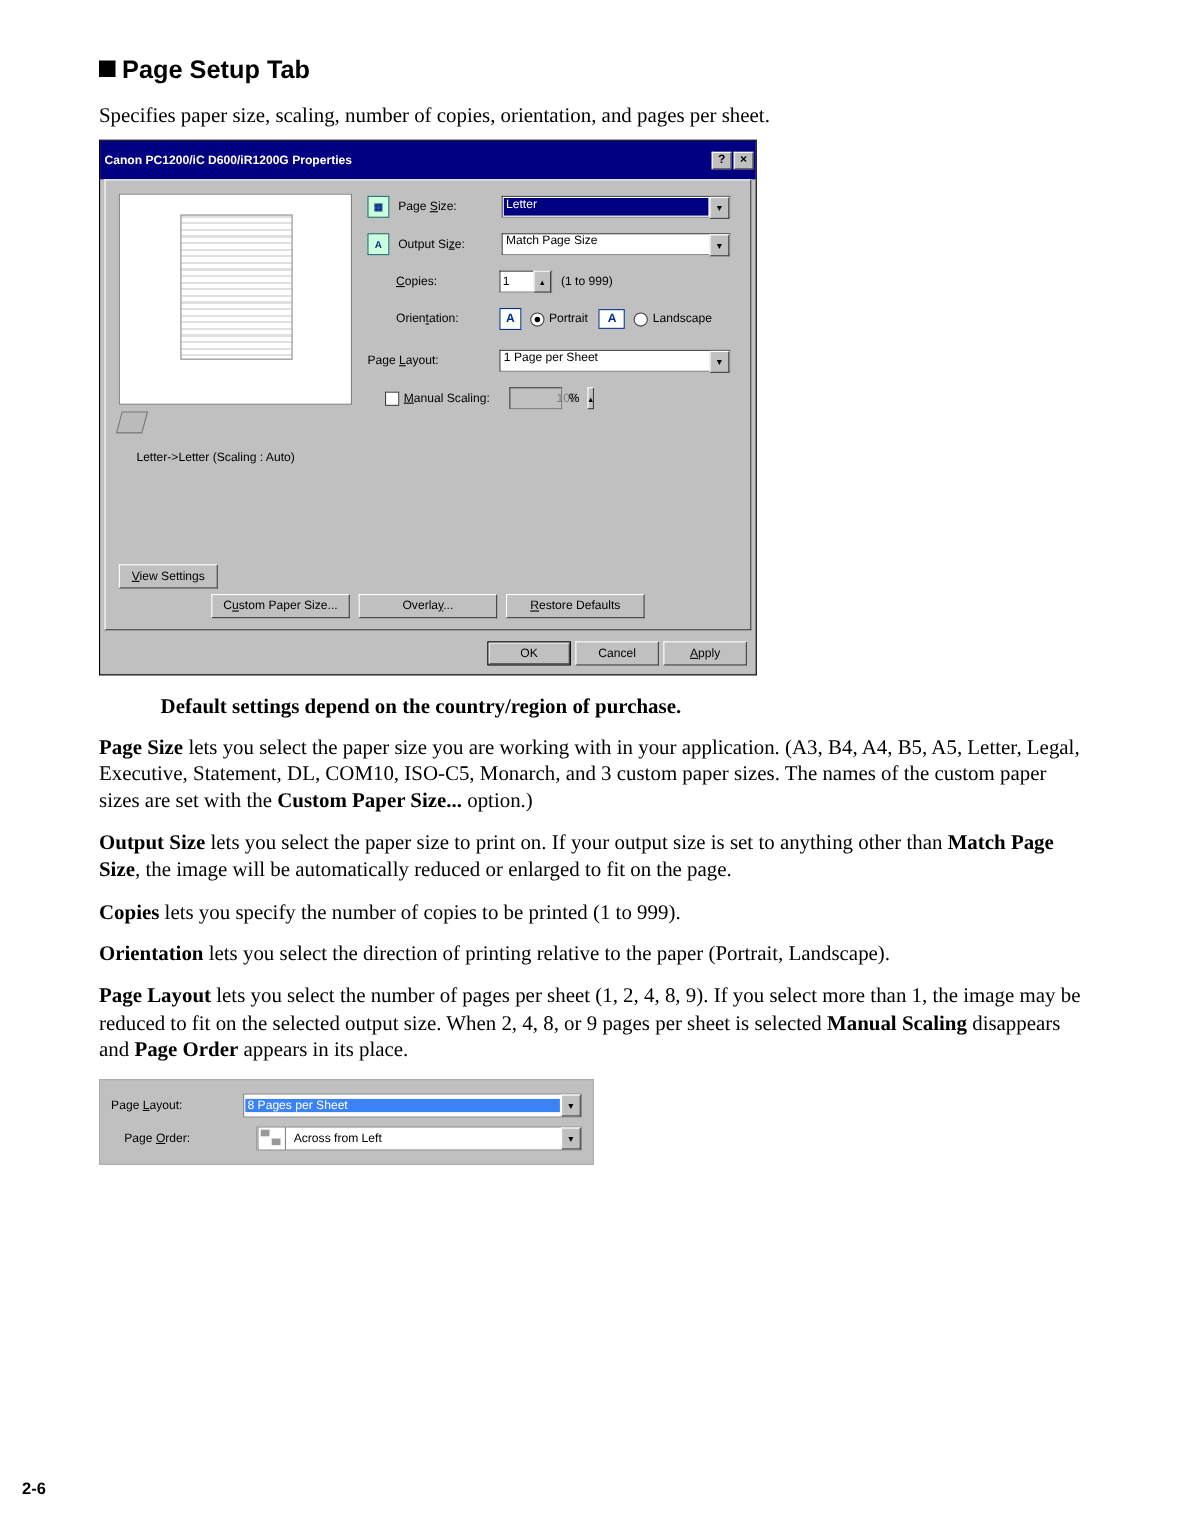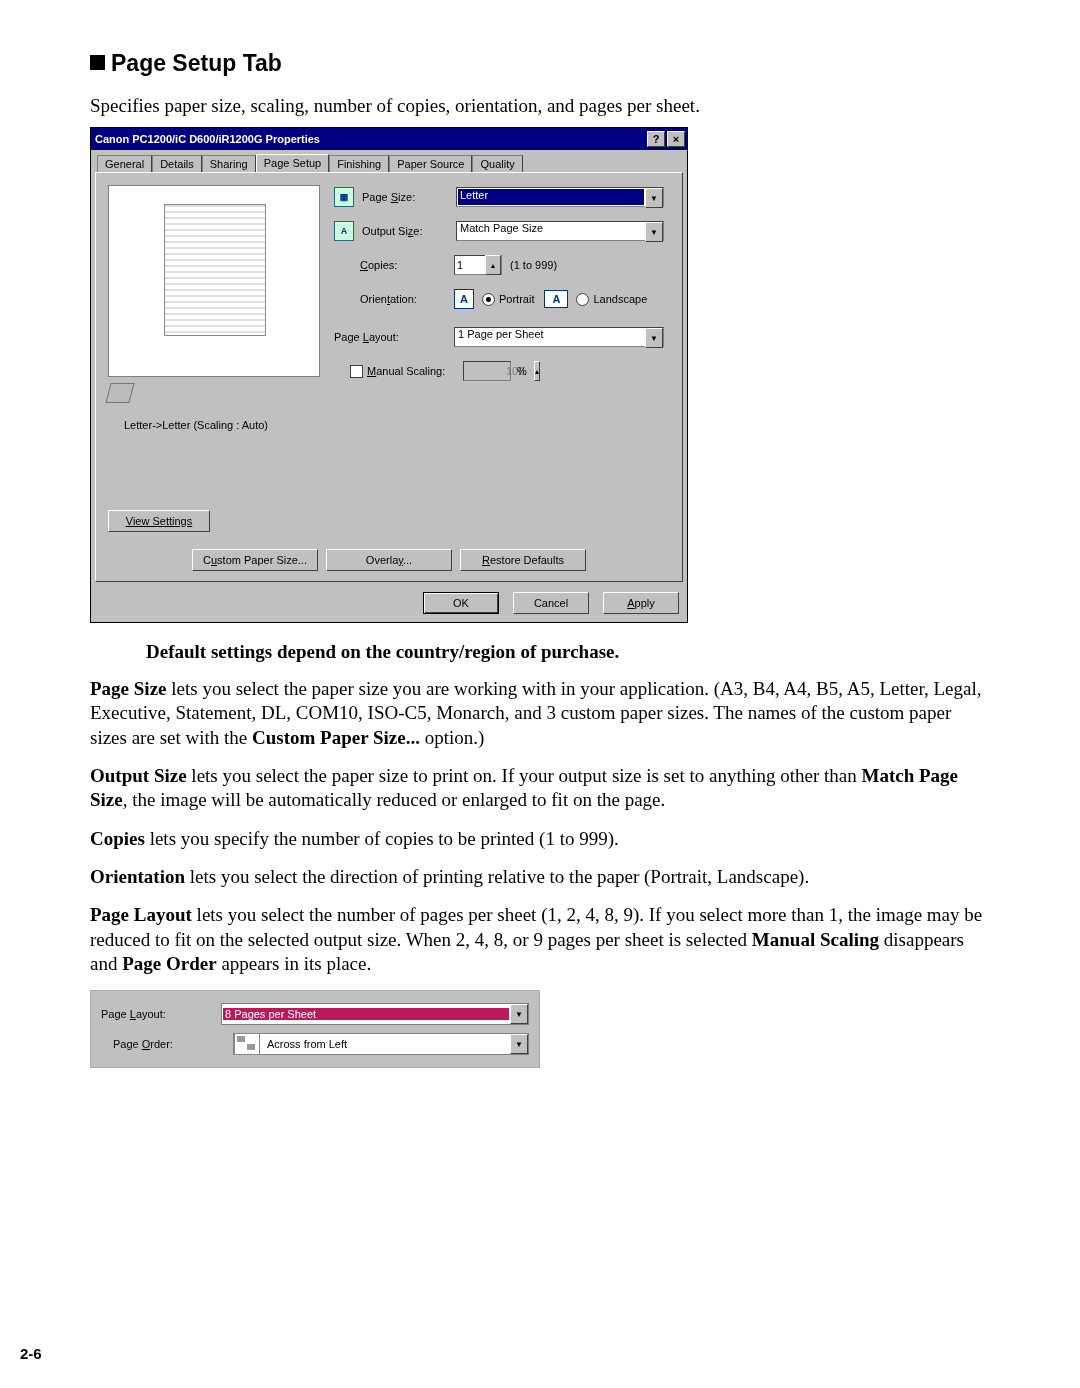--- a/index.html
+++ b/index.html
@@ -31,21 +31,21 @@
   
   .win {
     width: 596px;
     border: 1px solid #000;
     background:#c0c0c0;
     font-family: "MS Sans Serif", Tahoma, Arial, sans-serif;
     font-size: 11px;
     color:#000;
   }
   .titlebar {
-    height:22px;
+    height:35px;
     background:#000080;
     color:#fff;
     display:flex;
     align-items:center;
     padding:0 2px 0 4px;
     font-weight:bold;
   }
   .titlebar .spacer{flex:1;}
   .tbtn {
     width:16px;height:14px;
@@ -93,22 +93,22 @@
     border:1px solid #888;
     background: repeating-linear-gradient(#e0e0e0 0 2px,#fff 2px 6px);
   }
   .tray-ic {
     position:absolute; left:12px; top:210px;
     width:22px; height:18px;
     background:#bbb; border:1px solid #777; transform:skewX(-15deg);
   }
   .scaling-text { position:absolute; left:12px; top:246px; color:#000;margin-left:16px; }
   .viewbtn {
-    position:absolute; left:12px; top:337px;
-    width:102px; height:22px;text-decoration:underline;
+    position:absolute; left:12px; top:349px;
+    width:90px; height:22px;
   }
   .btn {
     background:#c0c0c0;
     border:1px solid #fff;
     border-right-color:#404040;border-bottom-color:#404040;
     padding:3px 8px;
     text-align:center;
     display:inline-flex;align-items:center;justify-content:center;
     box-sizing:border-box;
   }
@@ -159,21 +159,21 @@
   .radio { width:11px;height:11px;border:1px solid #404040;border-radius:50%;background:#fff;display:inline-flex;align-items:center;justify-content:center;margin-right:4px;}
   .radio.on::after{content:"";width:5px;height:5px;background:#000;border-radius:50%;}
   .check { width:11px;height:11px;border:1px solid #404040;background:#fff;display:inline-block;margin-right:4px;vertical-align:-2px;}
   .lowerbtns {
     position:absolute; left:0; right:0; bottom:10px;
     display:flex; justify-content:center; gap:8px;
   }
   .lowerbtns .btn { width:126px; height:22px;}
   .okrow {
     padding:6px 8px 8px 0;
-    display:flex; justify-content:flex-end; gap:14px;
+    display:flex; justify-content:flex-end; gap:4px;
   }
   .okrow .btn { width:76px; height:22px;}
   .okrow .btn.def { border:1px solid #000; box-shadow: inset 1px 1px 0 #fff, inset -1px -1px 0 #404040;}
 
   .note { margin: 4px 0 14px 56px; font-weight: bold; }
   p.body { margin:0 0 14px 0; line-height:1.28;}
   .bold { font-weight:bold; }
 
   
   .mini {
@@ -182,21 +182,21 @@
     border:1px solid #aaa;
     font-family:"MS Sans Serif",Tahoma,Arial,sans-serif;
     font-size:11px;
     padding:8px 10px;
     margin-top:6px;
   }
   .mini .mrow{display:flex;align-items:center;height:30px;}
   .mini .mlbl{width:120px;}
   .mini .mcombo{flex:1;height:20px;border:1px solid #808080;background:#fff;display:flex;align-items:center;}
   .mini .mcombo .val{flex:1;padding:0 3px;}
-  .mini .mcombo .val.sel{background:#be185d;color:#fff;margin:1px;padding:0 2px;}
+  .mini .mcombo .val.sel{background:#3b82f6;color:#fff;margin:1px;padding:0 2px;}
   .mini .mcombo .arrow{width:16px;height:18px;background:#c0c0c0;border:1px solid #fff;border-right-color:#404040;border-bottom-color:#404040;display:flex;align-items:center;justify-content:center;font-size:8px;}
   .mini .ordic{width:24px;height:20px;border:1px solid #888;margin-right:4px;background:
     linear-gradient(#999,#999) 2px 2px/8px 6px no-repeat,
     linear-gradient(#999,#999) 12px 10px/8px 6px no-repeat,#fff;}
   .pagenum {
     position:fixed; left:20px; bottom:26px;
     font-family:Arial,Helvetica,sans-serif; font-weight:bold; font-size:15px;
   }
 </style>
 </head>
@@ -208,29 +208,20 @@
 
 <div class="intro">Specifies paper size, scaling, number of copies, orientation, and pages per sheet.</div>
 
 <div class="dialog-img">
   <div class="win">
     <div class="titlebar">
       <span>Canon PC1200/iC D600/iR1200G Properties</span>
       <span class="spacer"></span>
       <span class="tbtn">?</span>
       <span class="tbtn">×</span>
-    </div>
-    <div class="tabstrip">
-      <div class="tab">General</div>
-      <div class="tab">Details</div>
-      <div class="tab">Sharing</div>
-      <div class="tab active">Page Setup</div>
-      <div class="tab">Finishing</div>
-      <div class="tab">Paper Source</div>
-      <div class="tab">Quality</div>
     </div>
     <div class="tabbody">
       <div class="preview">
         <div class="page"></div>
       </div>
       <div class="tray-ic"></div>
       <div class="scaling-text">Letter-&gt;Letter (Scaling : Auto)</div>
       <div class="btn viewbtn">
           <span><span class="underline">V</span><span>iew Settings</span></span>
         </div>

